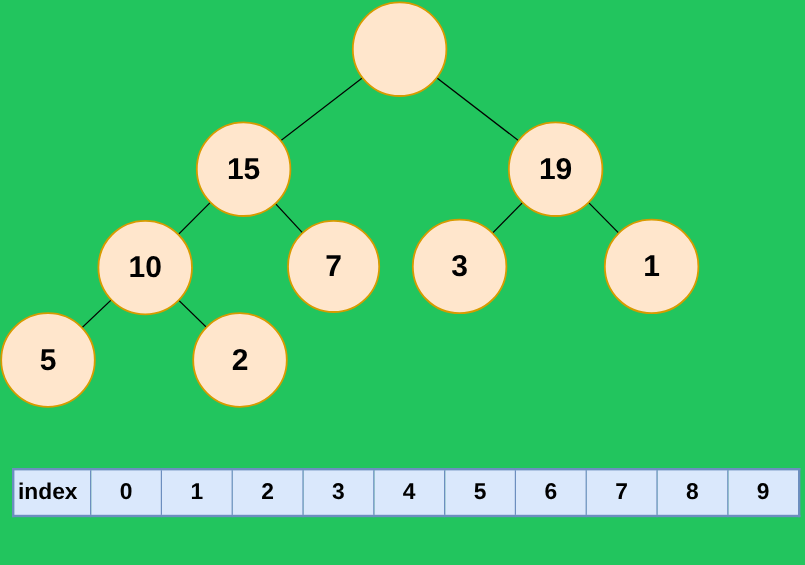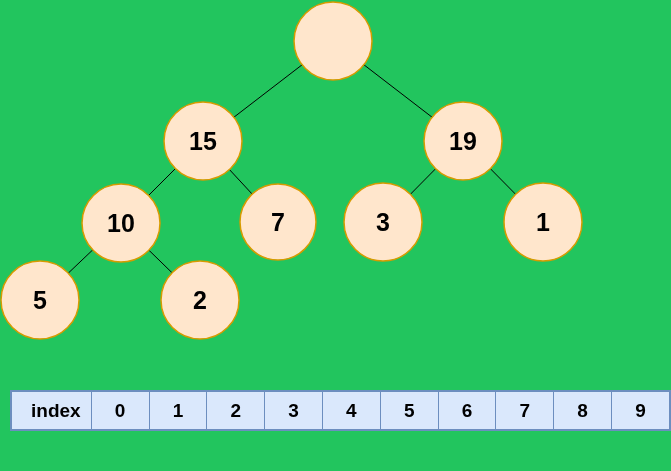--- a/index.html
+++ b/index.html
@@ -58,21 +58,21 @@
     color: var(--text);
     font-family: "Liberation Sans", sans-serif;
     font-weight: bold;
     font-size: 19px;
     height: 37px;
     padding: 0;
   }
   table.array th.row-label {
     width: 60px;
     text-align: left;
-    padding-left: 19px;
+    padding-left: 3px;
   }
   table.array td {
     width: 58px;
     text-align: center;
   }
 </style>
 </head>
 <body>
 
 <div class="canvas">

